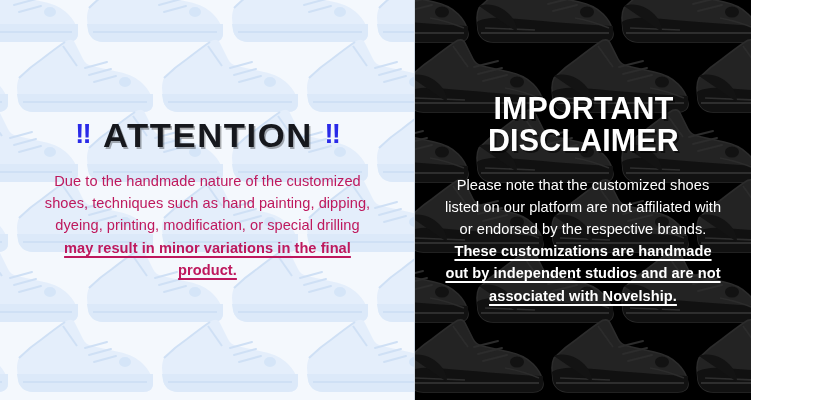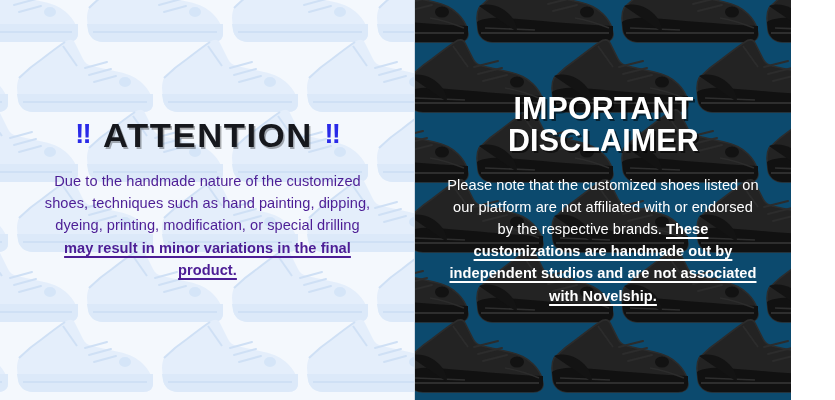--- a/index.html
+++ b/index.html
@@ -26,22 +26,22 @@
     overflow: hidden;
     box-sizing: border-box;
   }
 
   .panel--light {
     width: 415px;
     background-color: #f4f8fd;
   }
 
   .panel--dark {
-    width: 376px;
-    background-color: #0c4a6e;
+    width: 336px;
+    background-color: #000000;
   }
 
   
   .pattern {
     position: absolute;
     top: 0;
     left: 0;
     width: 100%;
     height: 100%;
     pointer-events: none;
@@ -110,21 +110,21 @@
   .heading-disclaimer .line { display: block; }
 
   
   .body-copy {
     margin: 0;
     font-size: 14.6px;
     line-height: 1.52;
     letter-spacing: 0.05px;
   }
 
-  .panel--light .body-copy { color: #4c1d95; max-width: 330px; }
+  .panel--light .body-copy { color: #be185d; max-width: 330px; }
   .panel--dark  .body-copy { color: #ffffff; max-width: 318px; }
 
   .body-copy .em {
     font-weight: 700;
     text-decoration: underline;
     text-underline-offset: 2.5px;
     text-decoration-thickness: 1.5px;
   }
 
   

